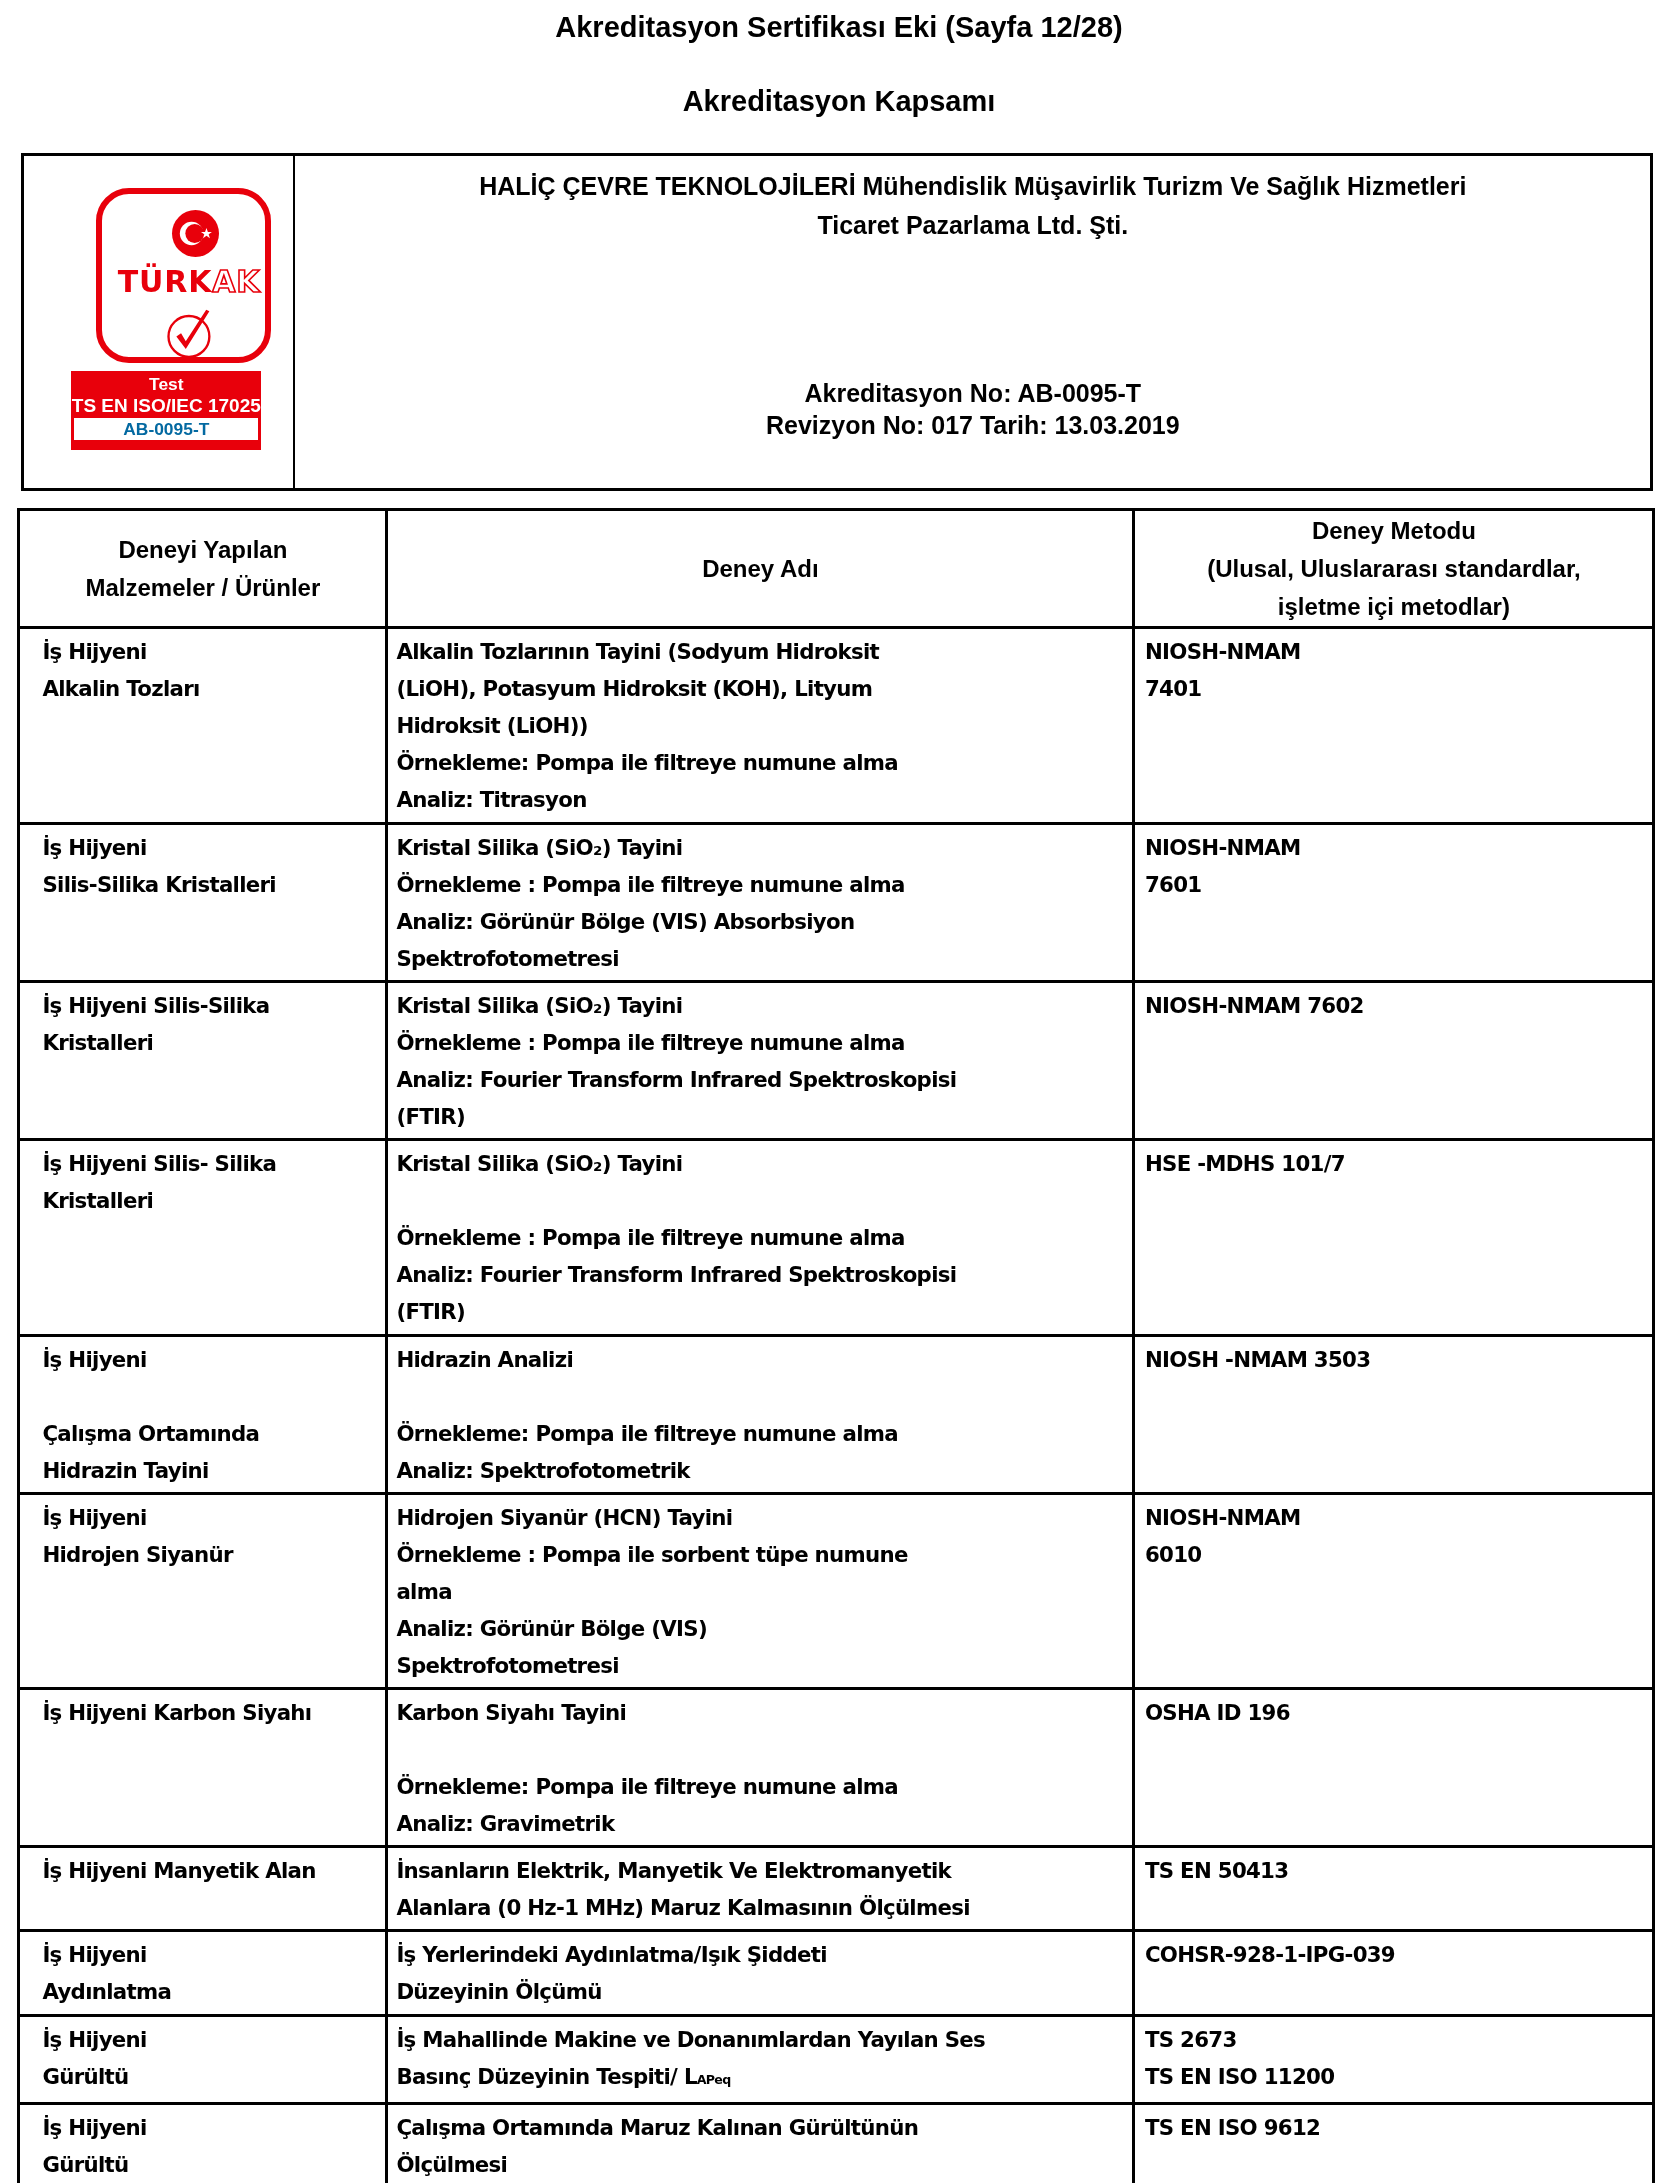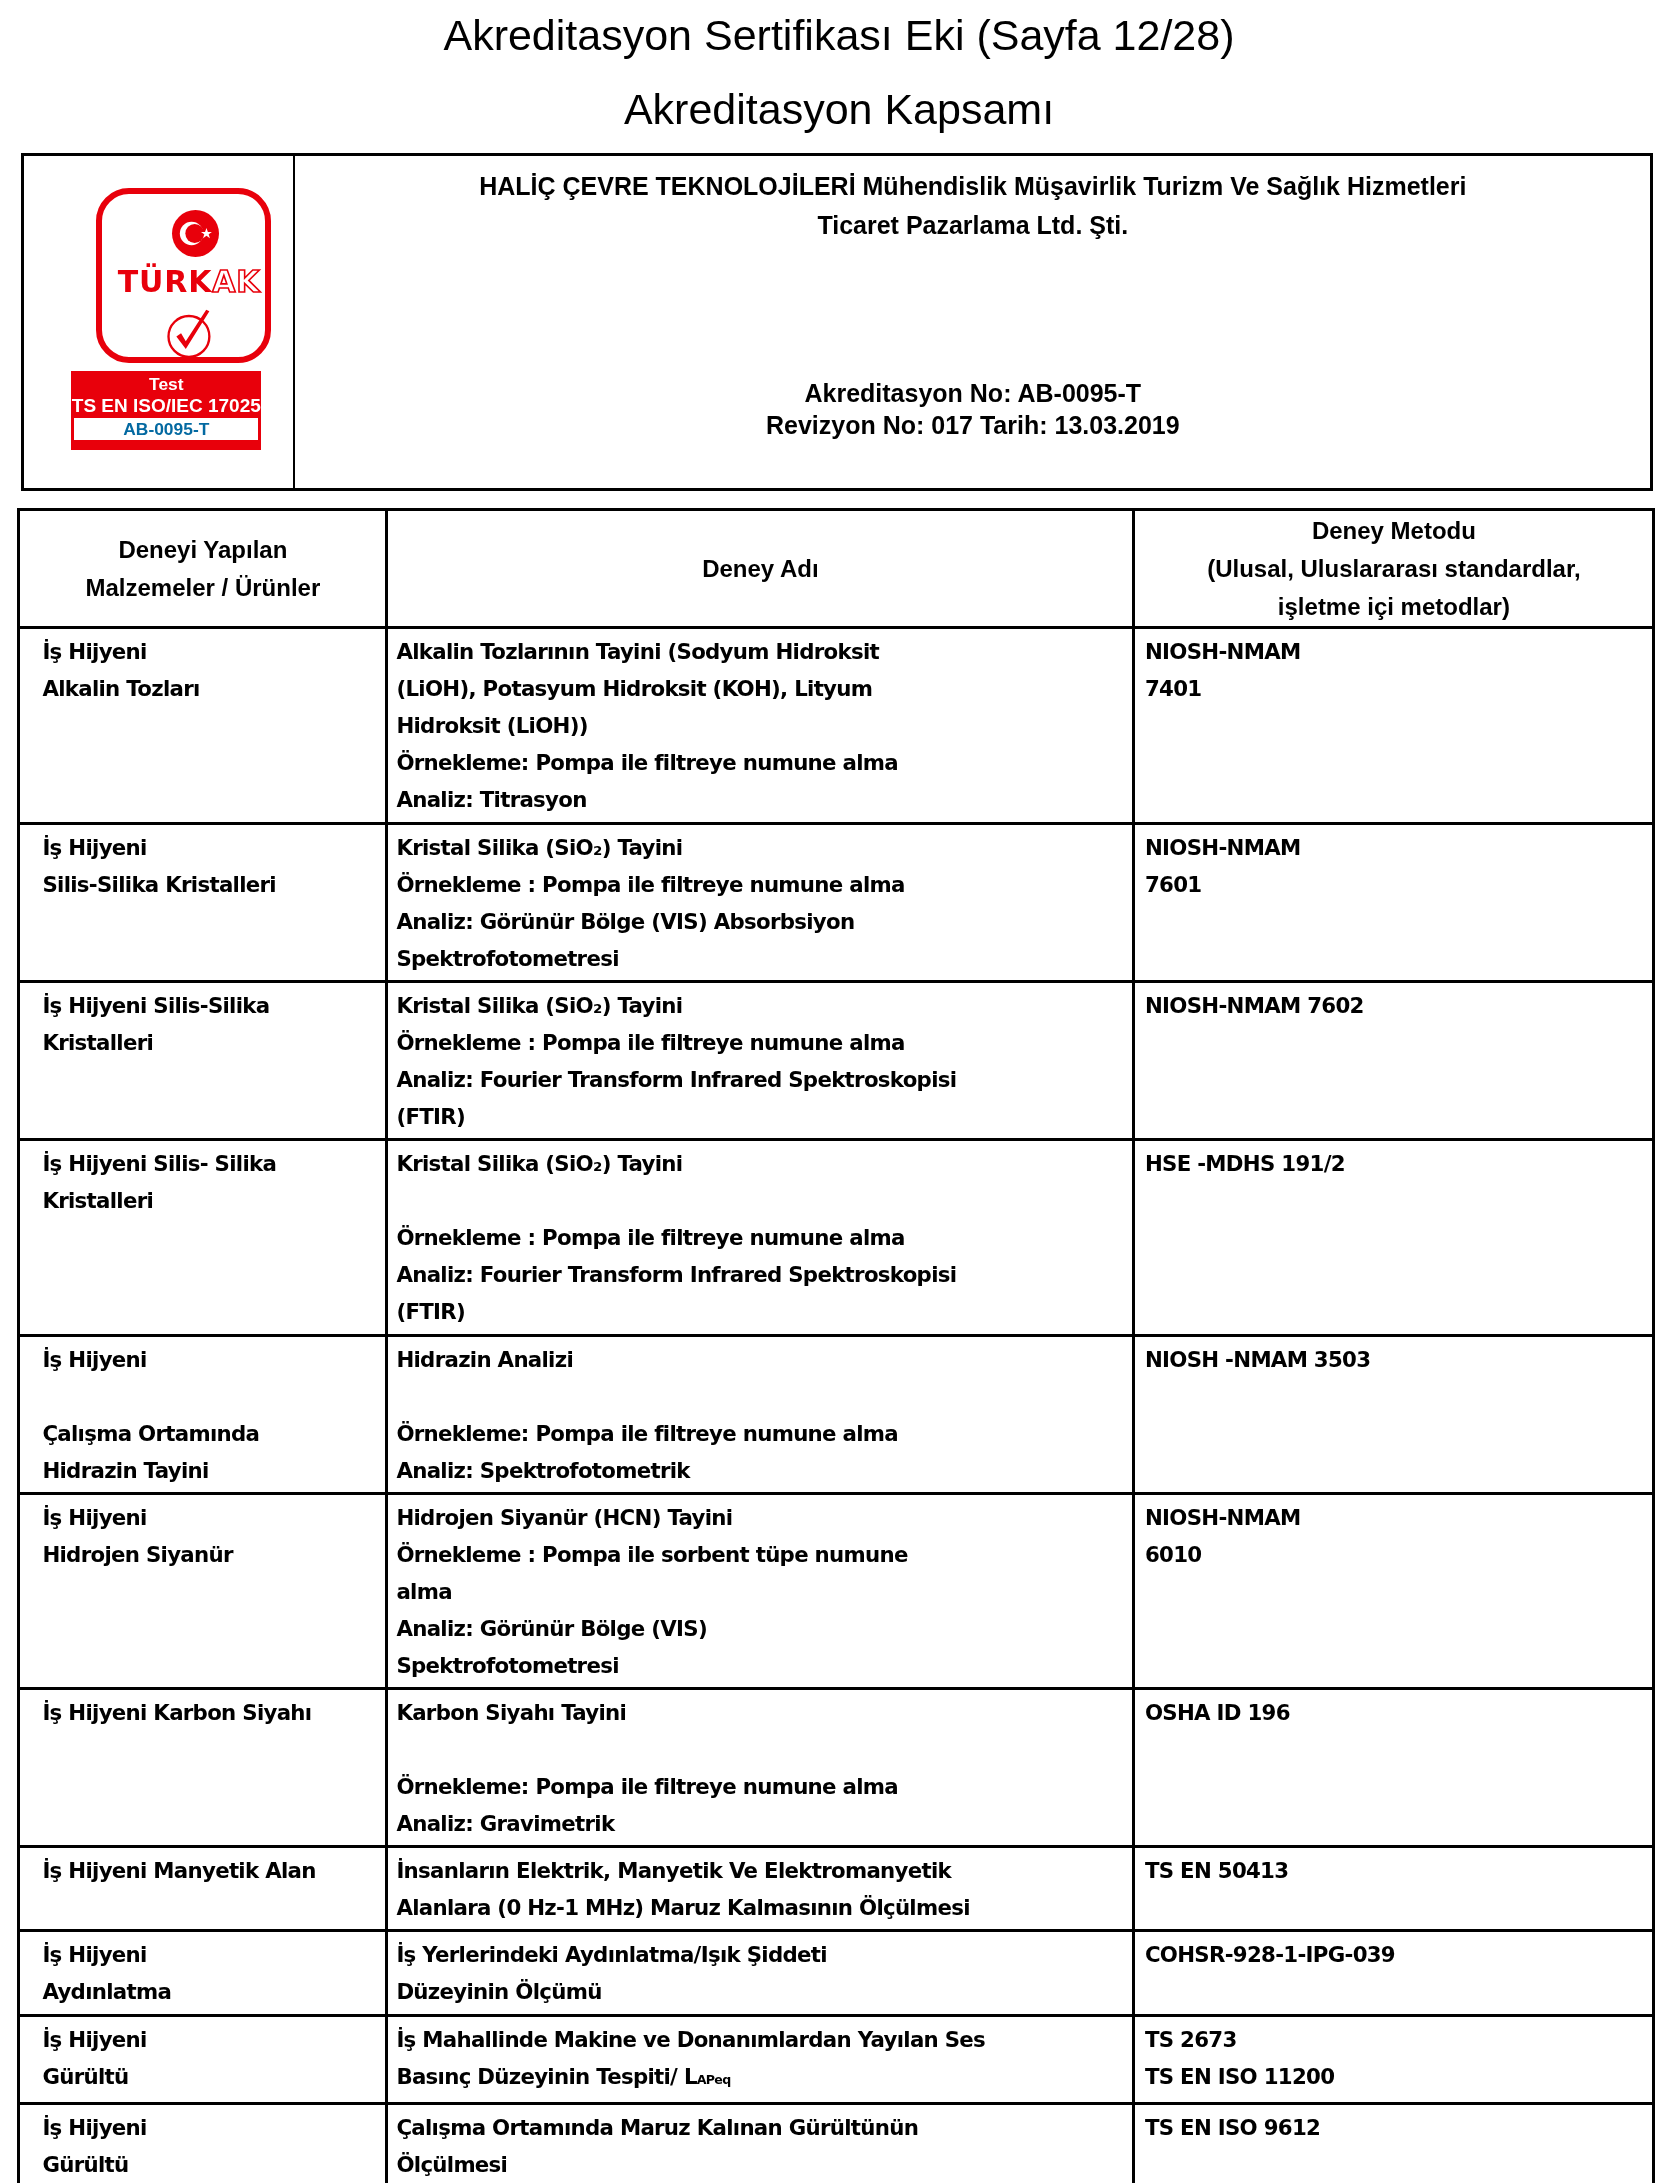--- a/index.html
+++ b/index.html
@@ -1,19 +1,19 @@
 <!DOCTYPE html>
 <html style="font-size:12.6px"><head>
 <meta charset="utf-8">
 <style>
   html, body { margin: 0; padding: 0; background: #ffffff; }
   body { width: 1678px; height: 2183px; position: relative; overflow: hidden; color: #000; }
   .title {
     position: absolute; left: 0; width: 1678px; text-align: center;
-    font-family: "Liberation Sans", sans-serif; font-weight: normal; font-size: 43px;
+    font-family: "Liberation Sans", sans-serif; font-weight: bold; font-size: 29px;
   }
   #t1 { top: 11px; }
   #t2 { top: 85px; }
 
   
   #hdr-box {
     position: absolute; left: 21.3px; top: 153px; width: 1626px; height: 332px;
     border: 3.2px solid #000; box-sizing: content-box;
   }
   #hdr-logo-cell {
@@ -195,21 +195,21 @@
           <span class="ln">Kristalleri</span>
         </td>
         <td class="c2">
           <span class="ln">Kristal Silika (SiO₂) Tayini</span>
           <span class="ln"></span>
           <span class="ln">Örnekleme : Pompa ile filtreye numune alma</span>
           <span class="ln">Analiz: Fourier Transform Infrared Spektroskopisi</span>
           <span class="ln">(FTIR)</span>
         </td>
         <td class="c3">
-          <span class="ln">HSE -MDHS 191/2</span>
+          <span class="ln">HSE -MDHS 101/7</span>
         </td>
       </tr>
       <tr style="height: 155px;">
         <td class="c1">
           <span class="ln">İş Hijyeni</span>
           <span class="ln"></span>
           <span class="ln">Çalışma Ortamında</span>
           <span class="ln">Hidrazin Tayini</span>
         </td>
         <td class="c2">

